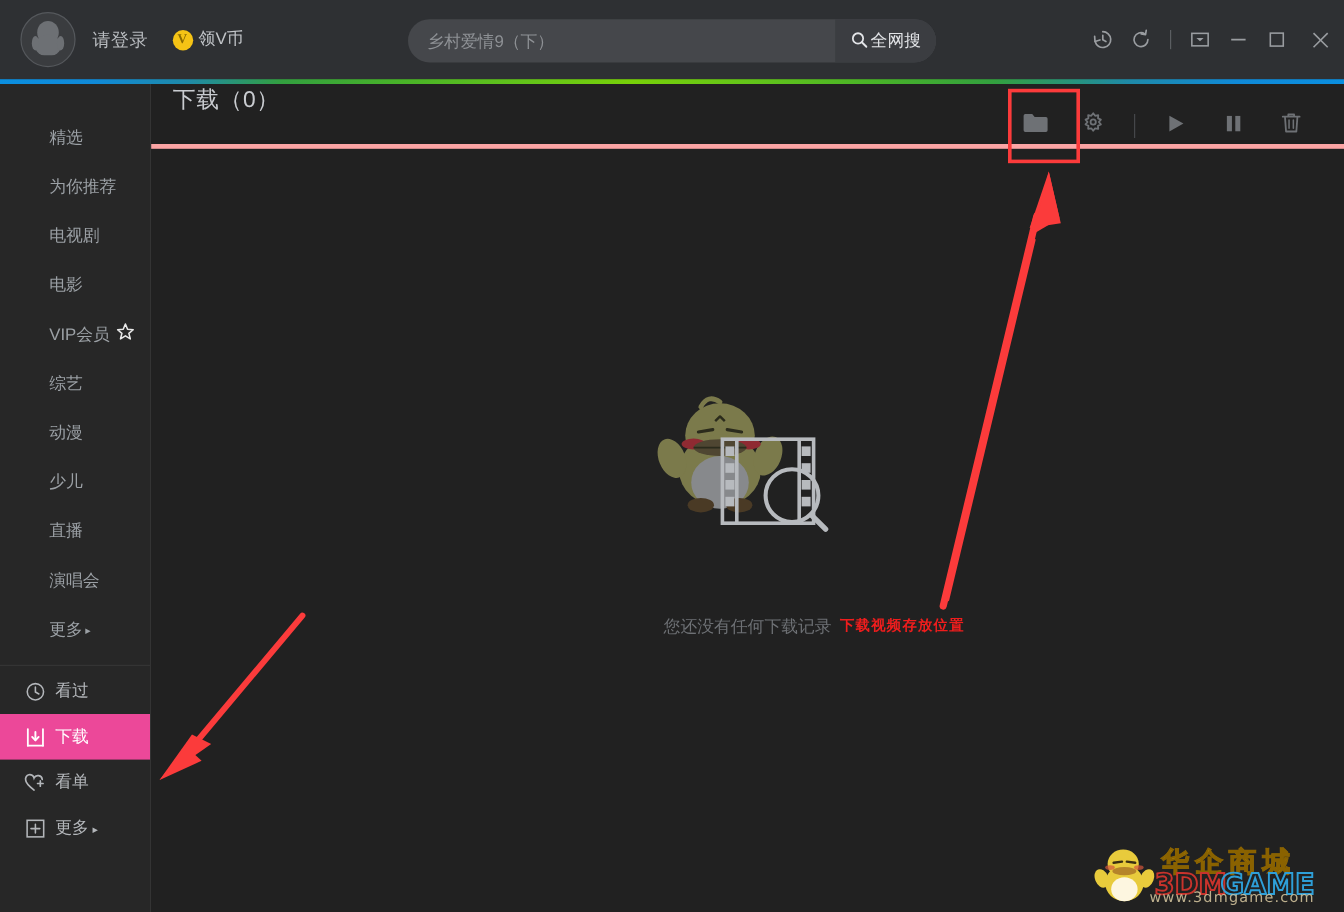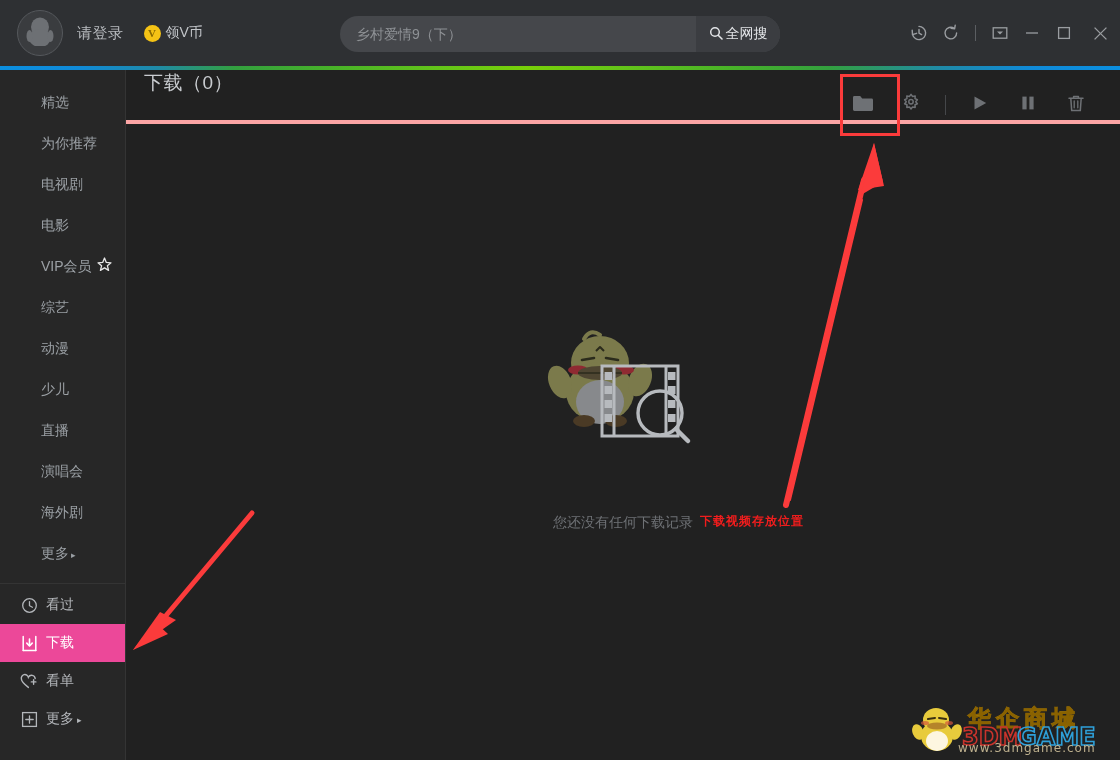--- a/index.html
+++ b/index.html
@@ -102,21 +102,21 @@
       #1f8aa8 84%, #108ad8 92%, #0b8fe0 100%);
   }
 
   
   .sidebar {
     position: absolute; left: 0; top: 70px;
     width: 126px; height: 690px;
     background: #272727;
     border-right: 1px solid #343434;
   }
-  .nav-top { padding-top: 12px; }
+  .nav-top { padding-top: 24px; }
   .nav-item {
     height: 41px;
     display: flex; align-items: center; justify-content: flex-start;
     padding-left: 41px;
     color: #9ba0a5; font-size: 14px;
     cursor: pointer;
     white-space: nowrap;
   }
   .nav-item .star {
     margin-left: 5px; color: #e8e8e8; font-size: 13px;
@@ -340,23 +340,20 @@
         <span>动漫</span>
       </div>
       <div class="nav-item">
         <span>少儿</span>
       </div>
       <div class="nav-item">
         <span>直播</span>
       </div>
       <div class="nav-item">
         <span>演唱会</span>
-      </div>
-      <div class="nav-item">
-        <span>海外剧</span>
       </div>
       <div class="nav-item">
         <span>更多</span>
         <span class="nav-caret">▸</span>
       </div>
     </div>
 
     <div class="nav-sep"></div>
 
     <div class="nav-bottom">

